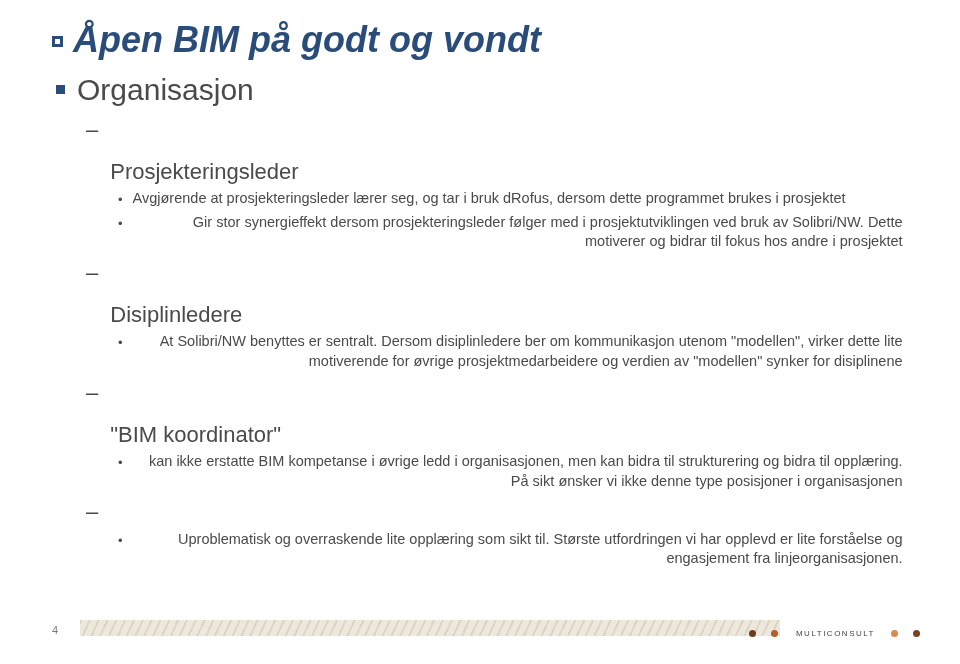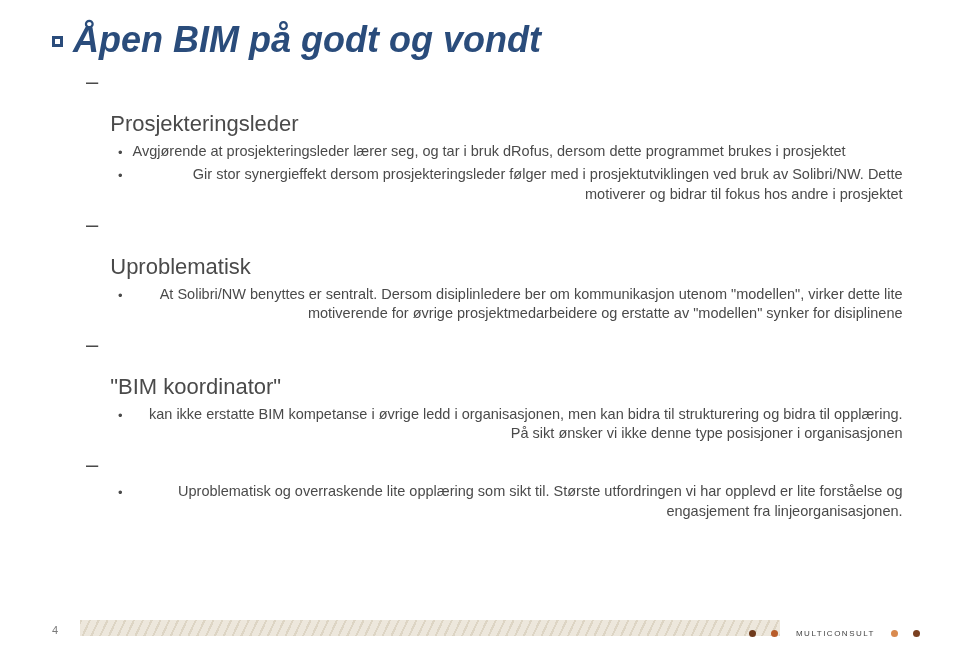--- a/index.html
+++ b/index.html
@@ -150,41 +150,45 @@
 </head>
 <body>
 
 <div class="slide">
 
   <div class="title-row">
     <div class="title-bullet"></div>
     <div class="title-text">Åpen BIM på godt og vondt</div>
   </div>
 
+  <div class="l1-row">
+    <div class="l1-bullet"></div>
+    <div class="l1-text">Organisasjon</div>
+  </div>
 
   <div class="l2-row">
     <div class="l2-bullet">–</div>
     <div class="l2-text">Prosjekteringsleder</div>
   </div>
   <div class="l3-row">
     <div class="l3-bullet">•</div>
     <div class="l3-text">Avgjørende at prosjekteringsleder lærer seg, og tar i bruk dRofus, dersom dette programmet brukes i prosjektet</div>
   </div>
   <div class="l3-row">
     <div class="l3-bullet">•</div>
     <div class="l3-text">Gir stor synergieffekt dersom prosjekteringsleder følger med i prosjektutviklingen ved bruk av Solibri/NW. Dette motiverer og bidrar til fokus hos andre i prosjektet</div>
   </div>
 
   <div class="l2-row">
     <div class="l2-bullet">–</div>
-    <div class="l2-text">Uproblematisk</div>
-  </div>
-  <div class="l3-row">
-    <div class="l3-bullet">•</div>
-    <div class="l3-text">At Solibri/NW benyttes er sentralt. Dersom disiplinledere ber om kommunikasjon utenom "modellen", virker dette lite motiverende for øvrige prosjektmedarbeidere og erstatte av "modellen" synker for disiplinene</div>
+    <div class="l2-text">Disiplinledere</div>
+  </div>
+  <div class="l3-row">
+    <div class="l3-bullet">•</div>
+    <div class="l3-text">At Solibri/NW benyttes er sentralt. Dersom disiplinledere ber om kommunikasjon utenom "modellen", virker dette lite motiverende for øvrige prosjektmedarbeidere og verdien av "modellen" synker for disiplinene</div>
   </div>
 
   <div class="l2-row">
     <div class="l2-bullet">–</div>
     <div class="l2-text">"BIM koordinator"</div>
   </div>
   <div class="l3-row">
     <div class="l3-bullet">•</div>
     <div class="l3-text">kan ikke erstatte BIM kompetanse i øvrige ledd i organisasjonen, men kan bidra til strukturering og bidra til opplæring. På sikt ønsker vi ikke denne type posisjoner i organisasjonen</div>
   </div>

